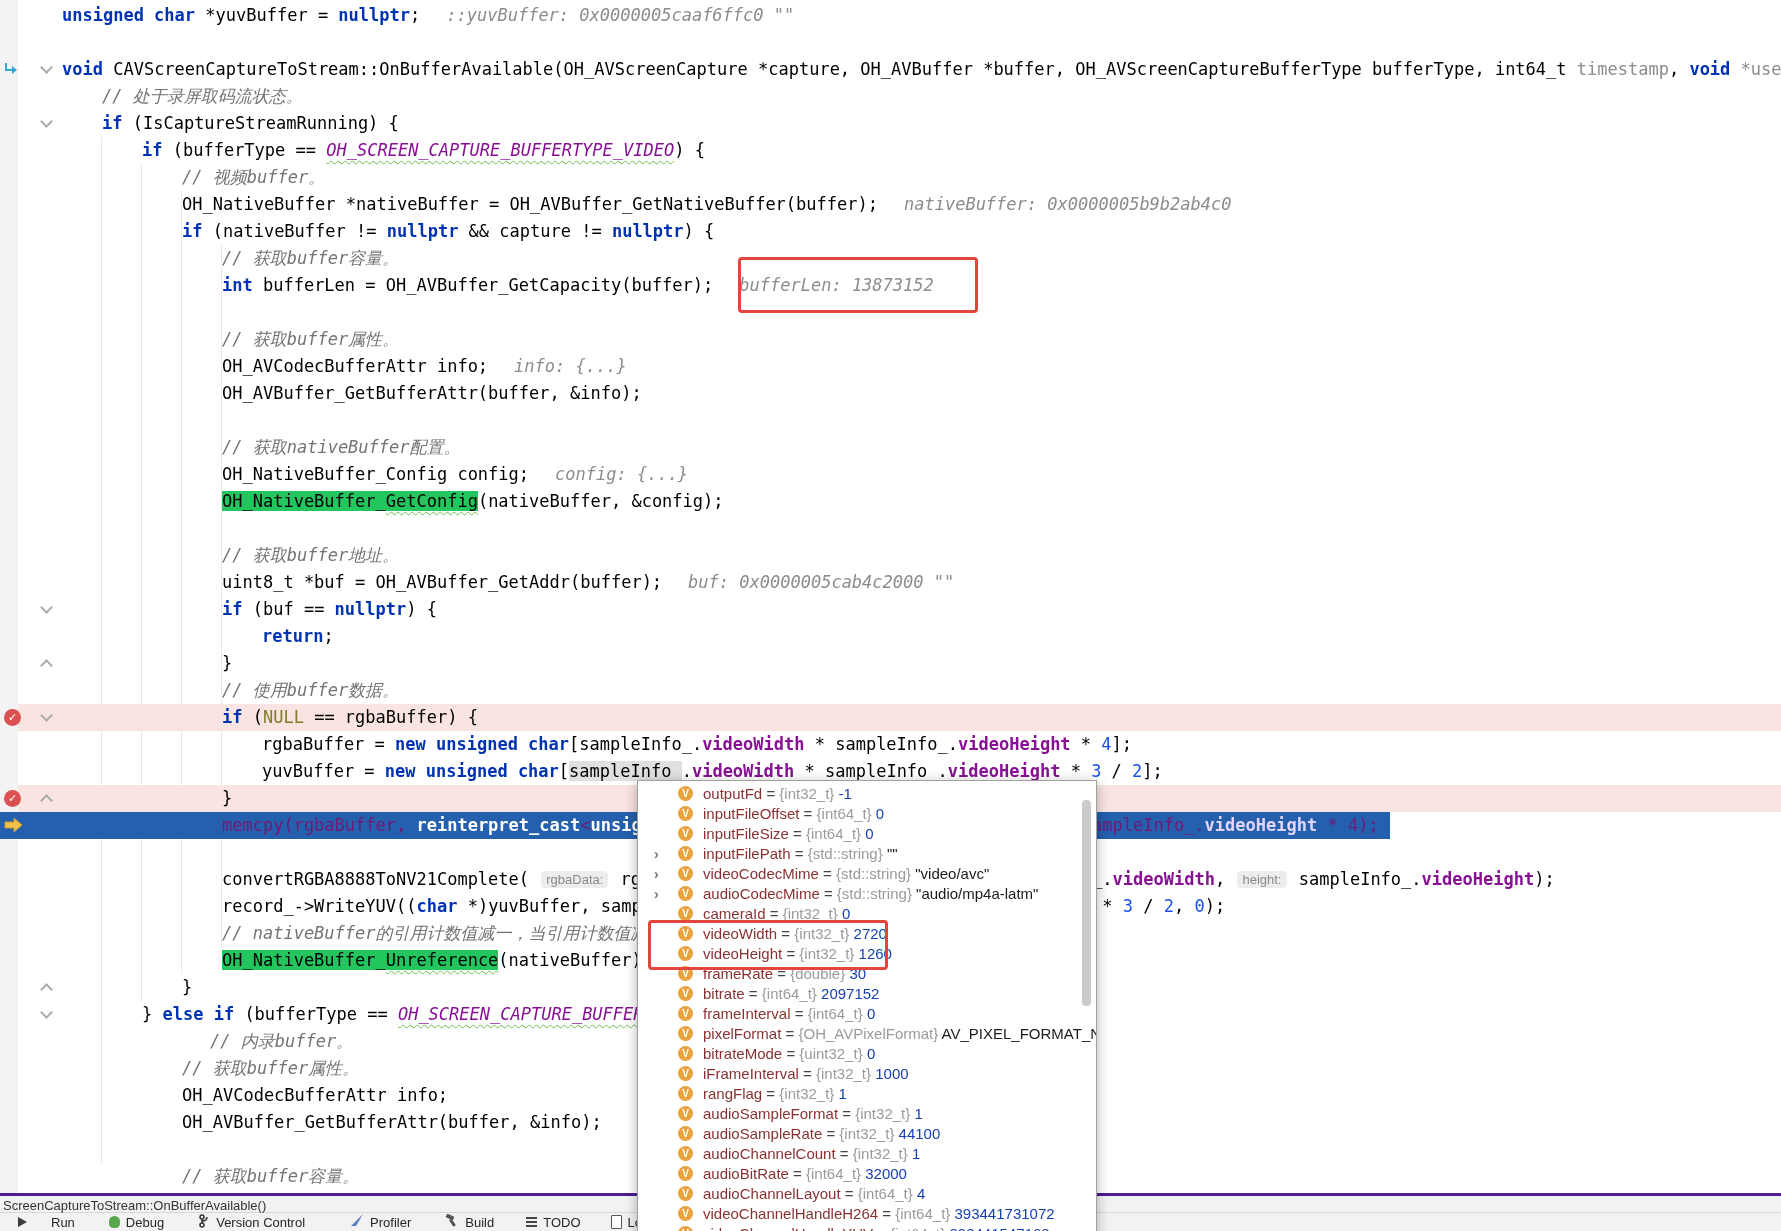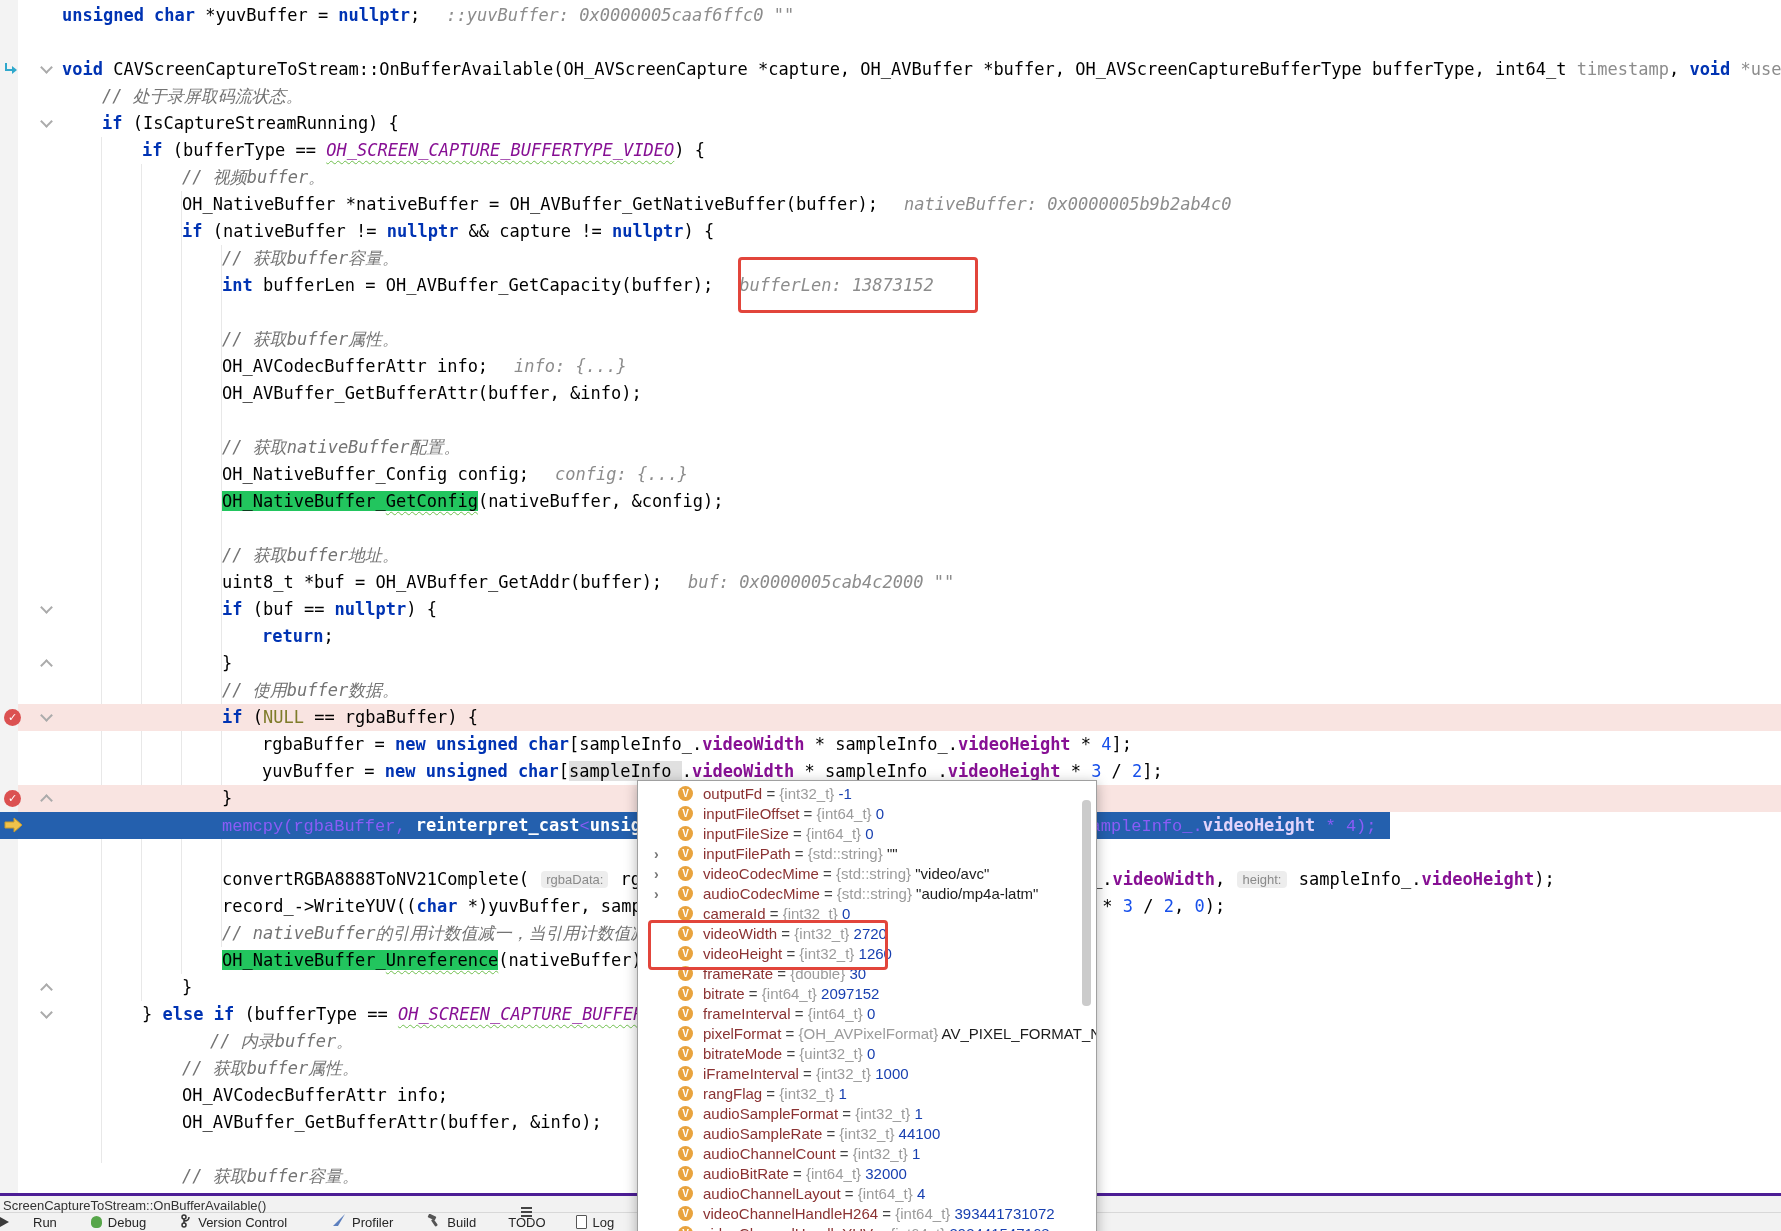--- a/index.html
+++ b/index.html
@@ -16,21 +16,21 @@
       font-family:"DejaVu Sans Mono",monospace;font-size:17px;color:#000;}
   .sp{color:#000000;}
   .sk{color:#0033B3;font-weight:bold;}
   .sc{color:#737373;font-style:italic;}
   .se{color:#871094;font-style:italic;}
   .sm{color:#871094;font-weight:bold;}
   .sn{color:#1750EB;}
   .so{color:#7F7C2A;}
   .sg{color:#8C8C8C;}
   .sh{color:#8C8C8C;font-style:italic;margin-left:26px;}
-  .sw{color:#8b5cf6;font-family:Liberation Mono, monospace;}
+  .sw{color:#701a75;}
   .swk{color:#FFFFFF;font-weight:bold;}
   .swm{color:#E2D4FB;font-weight:bold;}
   .shl{background:#22c55e;}
   .swv{text-decoration:underline;text-decoration-style:wavy;text-decoration-color:#6FBF4E;
        text-decoration-thickness:1px;text-underline-offset:4px;}
   .scx{background:#E0E0E0;}
   .schip{font-family:"Liberation Sans",sans-serif;font-size:13px;color:#8A8A8A;background:#EDEDED;
          border-radius:4px;padding:1px 5px;margin:0 2px;vertical-align:1px;}
   
   .fold{position:absolute;left:42px;width:7px;height:7px;border-right:2px solid #ABABAB;
@@ -185,21 +185,21 @@
   </div>
   <div id="popup-scrollbar"></div>
 
   <div class="redbox" id="redbox-popup" style="left:648px;top:920px;width:234px;height:44px;"></div>
 
   <div id="breadcrumb-bar">
     <span>ScreenCaptureToStream::OnBufferAvailable()</span>
   </div>
 
   <div id="toolbar">
-    <div class="tbitem" style="margin-left:0;gap:24px;">
+    <div class="tbitem" style="margin-left:18px;gap:24px;">
       <span class="runico"></span>
       <span>Run</span>
     </div>
     <div class="tbitem" style="margin-left:34px;">
       <span class="bugico"></span>
       <span>Debug</span>
     </div>
     <div class="tbitem" style="margin-left:34px;">
       <span>
         <svg width="12" height="14" viewBox="0 0 12 14">
@@ -220,21 +220,21 @@
     </div>
     <div class="tbitem" style="margin-left:34px;">
       <span>
         <svg width="14" height="13" viewBox="0 0 14 13">
           <rect x="1" y="1" width="8" height="4" rx="1" transform="rotate(25 5 3)" fill="#555"></rect>
           <rect x="6" y="5" width="3" height="8" rx="1" transform="rotate(-35 7 9)" fill="#555"></rect>
         </svg>
       </span>
       <span>Build</span>
     </div>
-    <div class="tbitem" style="margin-left:32px;flex-direction:column;">
+    <div class="tbitem" style="margin-left:32px;">
       <span class="todoico"></span>
       <span>TODO</span>
     </div>
     <div class="tbitem" style="margin-left:30px;">
       <span class="logico"></span>
       <span>Log</span>
     </div>
     <div class="tbitem" style="margin-left:28px;">
       <span class="probico">!</span>
       <span>Problems</span>

